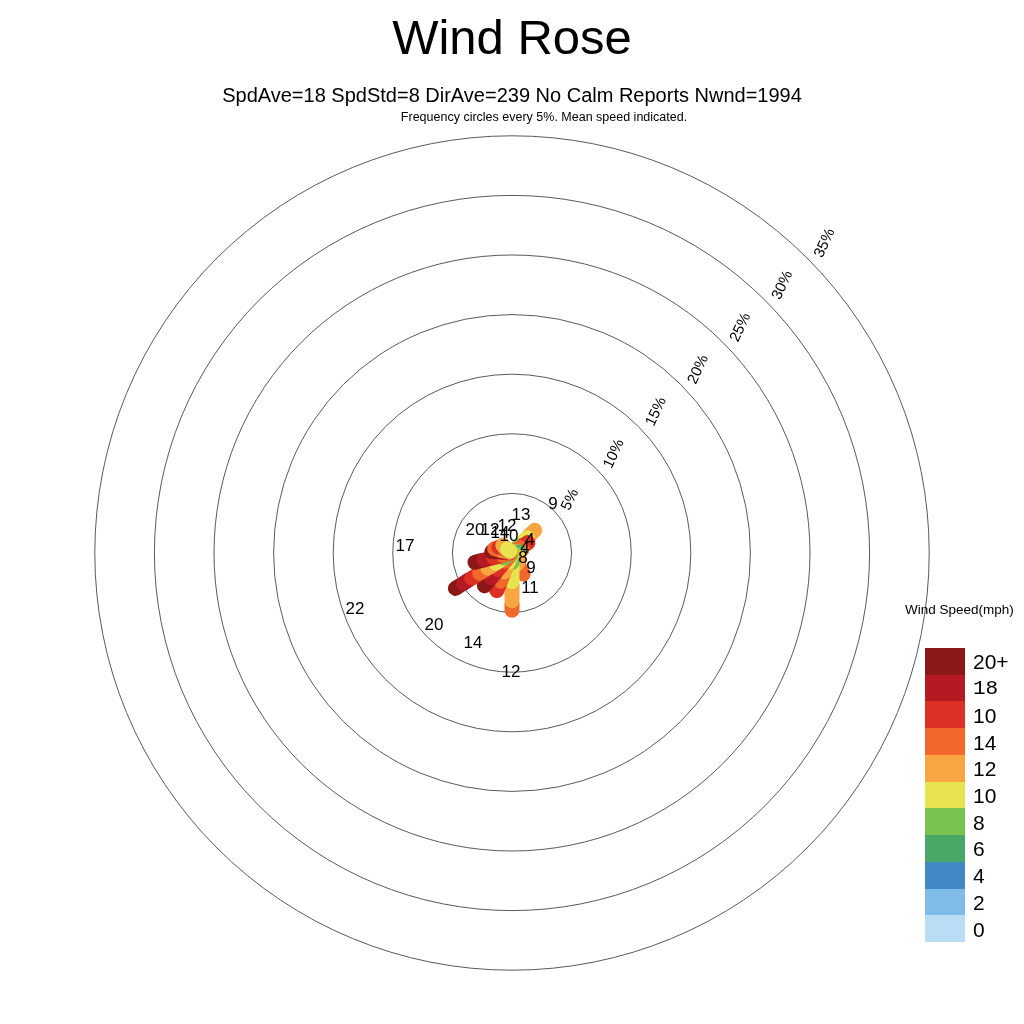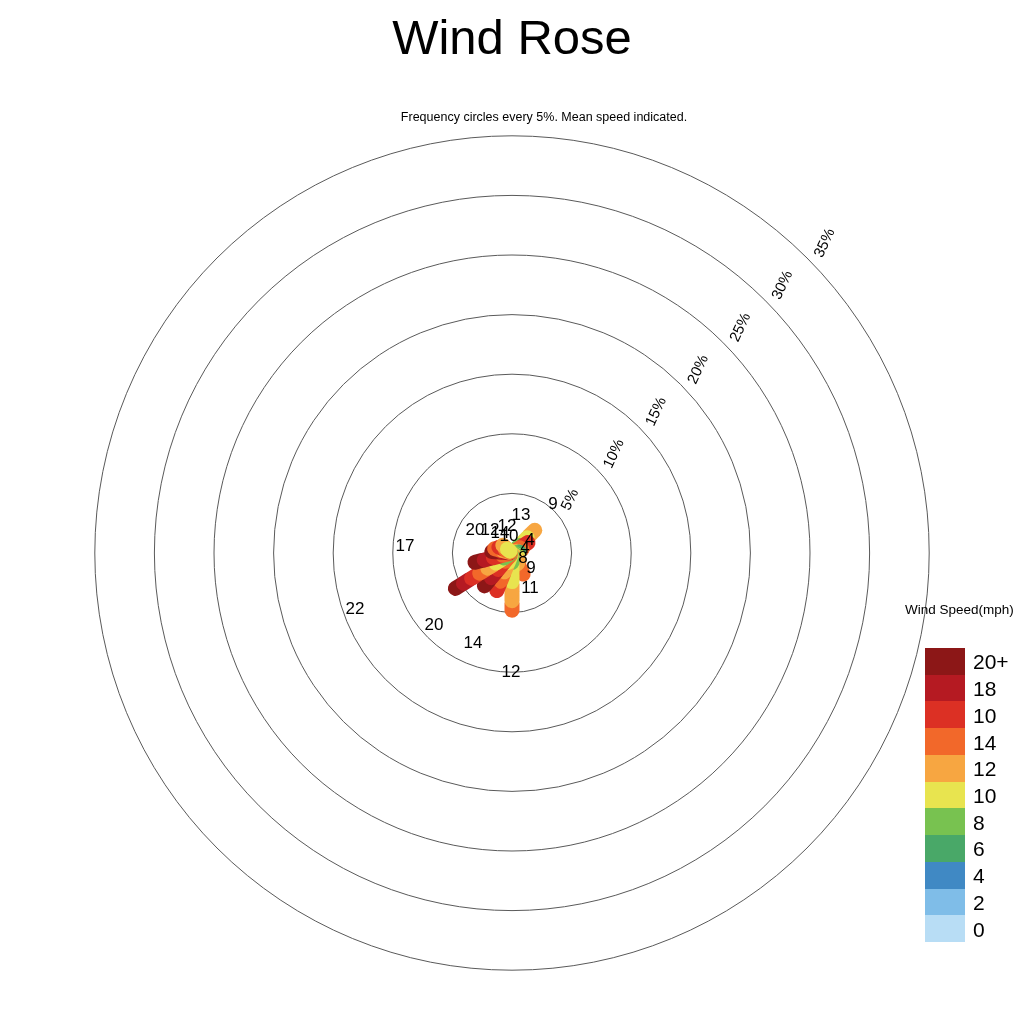--- a/index.html
+++ b/index.html
@@ -24,20 +24,21 @@
   .legend-box{position:absolute;}
   .sw{position:absolute;left:0;width:40px;}
   .swlbl{position:absolute;left:48px;font-size:21px;line-height:1;white-space:nowrap;}
 </style>
 </head>
 <body>
 
 <div id="stage">
 
   <div class="hdr" id="title">Wind Rose</div>
+  <div class="hdr" id="subtitle">SpdAve=18   SpdStd=8   DirAve=239    No Calm Reports   Nwnd=1994</div>
   <div class="hdr" id="subtitle2">Frequency circles every 5%. Mean speed indicated.</div>
 
   <svg id="rose" width="1024" height="1024">
     <g id="rings-group">
         <circle cx="512" cy="553" r="59.6" class="ring"></circle>
         <circle cx="512" cy="553" r="119.2" class="ring"></circle>
         <circle cx="512" cy="553" r="178.8" class="ring"></circle>
         <circle cx="512" cy="553" r="238.4" class="ring"></circle>
         <circle cx="512" cy="553" r="298" class="ring"></circle>
         <circle cx="512" cy="553" r="357.6" class="ring"></circle>
@@ -123,21 +124,21 @@
         <text x="500" y="538" class="petlbl" text-anchor="middle">14</text>
         <text x="509" y="541" class="petlbl" text-anchor="middle">10</text>
       </g>
   </svg>
 
   <div class="legend-title" style="left:905px;top:602px;">Wind Speed(mph)</div>
   <div class="legend-box" id="legend" style="left:925px;top:648px;width:99px;height:294px;text-align:right;">
       <div class="sw" style="top: 0px; height: 27.2273px; background: rgb(140, 23, 23);"></div>
       <div class="swlbl" style="top: 3.36364px;">20+</div>
       <div class="sw" style="top: 26.7273px; height: 27.2273px; background: rgb(181, 26, 34);"></div>
-      <div class="swlbl" style="top: 30.0909px;">18</div>
+      <div class="swlbl" style="top: 30.0909px; font-family: Liberation Mono, monospace;">18</div>
       <div class="sw" style="top: 53.4545px; height: 27.2273px; background: rgb(220, 48, 36);"></div>
       <div class="swlbl" style="top: 56.8182px;">10</div>
       <div class="sw" style="top: 80.1818px; height: 27.2273px; background: rgb(242, 104, 42);"></div>
       <div class="swlbl" style="top: 83.5455px;">14</div>
       <div class="sw" style="top: 106.909px; height: 27.2273px; background: rgb(247, 166, 65);"></div>
       <div class="swlbl" style="top: 110.273px;">12</div>
       <div class="sw" style="top: 133.636px; height: 27.2273px; background: rgb(232, 228, 79);"></div>
       <div class="swlbl" style="top: 137px;">10</div>
       <div class="sw" style="top: 160.364px; height: 27.2273px; background: rgb(120, 194, 80);"></div>
       <div class="swlbl" style="top: 163.727px;">8</div>

